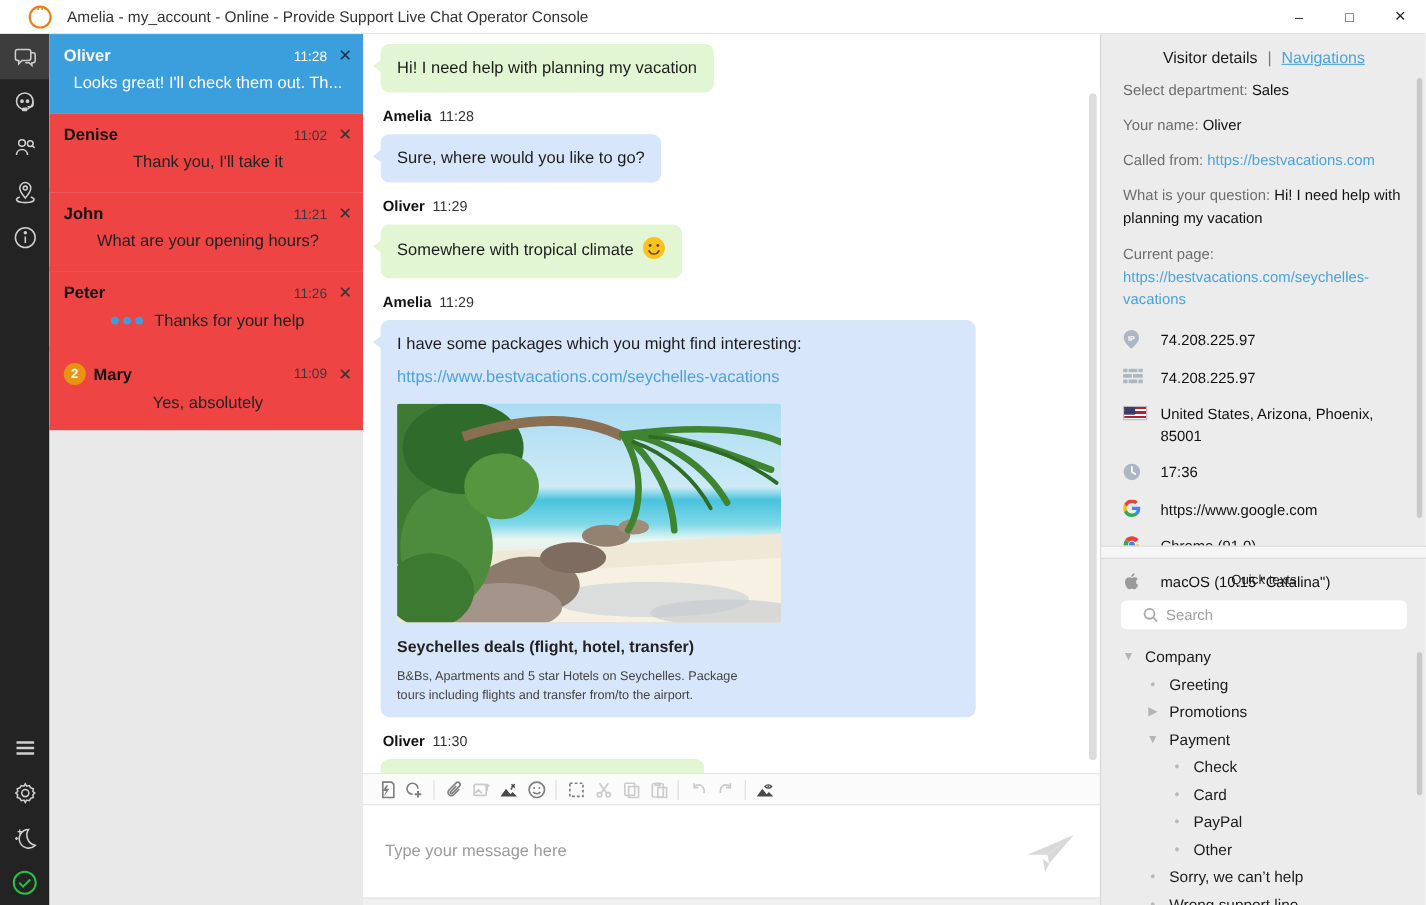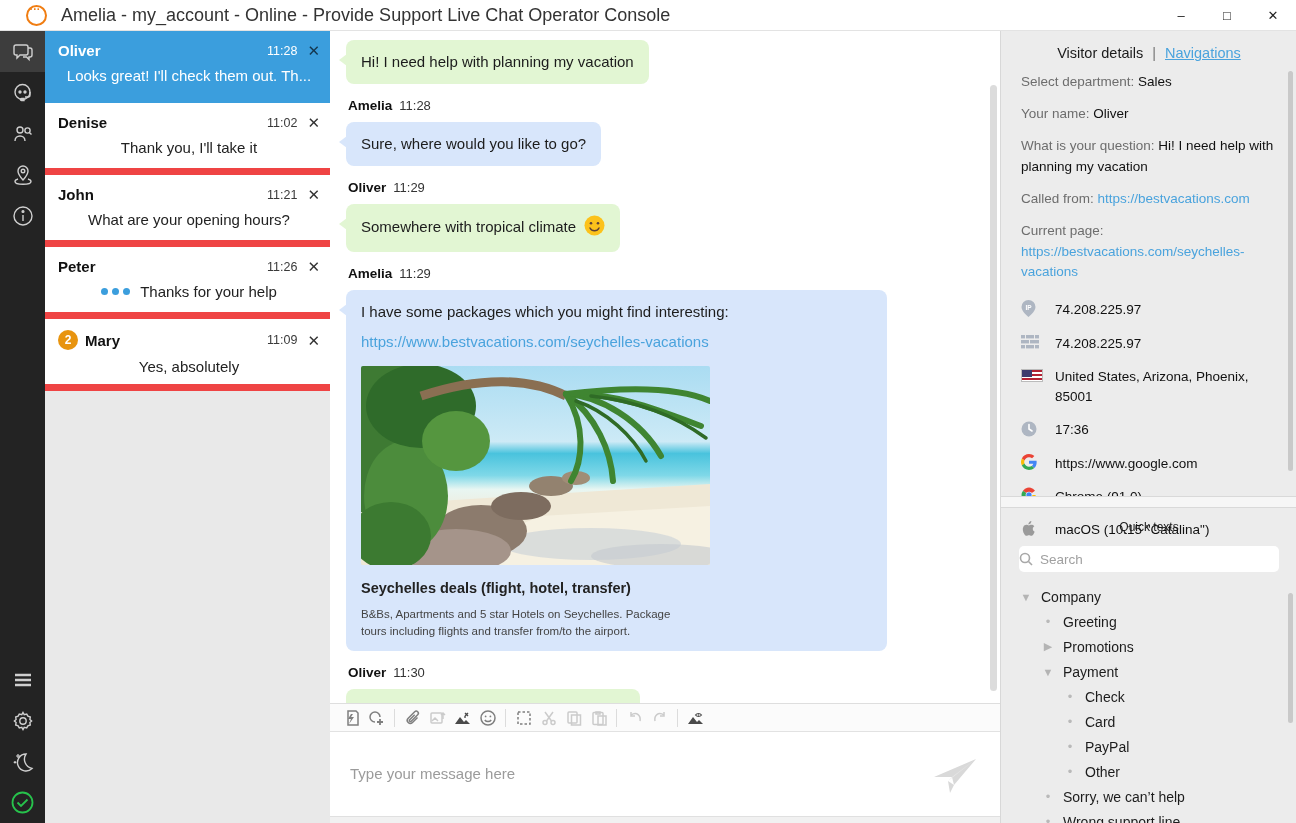--- a/index.html
+++ b/index.html
@@ -6,37 +6,37 @@
   html,body { width:1296px; height:823px; overflow:hidden;
     font-family:"Liberation Sans","DejaVu Sans",sans-serif; background:#fff; color:#1a1a1a; }
 
   
   .titlebar { position:absolute; left:0; top:0; width:1296px; height:31px; background:#fff;
     border-bottom:1px solid #e3e3e3; display:flex; align-items:center; }
   .logo { width:21px; height:21px; margin-left:26px; border:2.5px solid #f07d12; border-radius:50%;
     position:relative; background:#fff; }
   .logo::after { content:"···"; position:absolute; left:1.5px; top:-3.5px; color:#f07d12;
     font-weight:bold; font-size:11px; letter-spacing:0; }
-  .title-text { margin-left:14px; font-size:18px; color:#333; }
+  .title-text { margin-left:14px; font-size:14px; color:#333; }
   .win-controls { margin-left:auto; display:flex; align-items:center; height:100%; }
   .win-btn { width:46px; height:100%; display:flex; align-items:center; justify-content:center;
     font-size:13px; color:#222; cursor:default; }
 
   
   .rail { position:absolute; left:0; top:31px; width:45px; height:792px; background:#232323;
     display:flex; flex-direction:column; }
   .rail-item { width:45px; height:41px; display:flex; align-items:center; justify-content:center; }
   .rail-item.sel { background:#3d3d3d; }
   .rail-item svg { stroke:#cfcfcf; fill:none; stroke-width:1.4; }
   .rail-spacer { flex:1; }
   .rail-item.online svg { stroke:#27c24c; }
 
   
   .chatlist { position:absolute; left:45px; top:31px; width:285px; height:792px; background:#e9e9e9; }
-  .chat-row { height:72px; padding:11px 10px 0 13px; background:#ffffff; border-bottom:7px solid #ef4444; position:relative; }
+  .chat-row { height:72px; padding:11px 10px 0 13px; background:#ef4444; border-bottom:4px solid #ef4444; position:relative; }
   .chat-row.sel { background:#3b9edd; border-bottom:none; }
   .chat-row-top { display:flex; align-items:center; }
   .chat-name { font-weight:bold; font-size:15px; color:#111; }
   .chat-row.sel .chat-name, .chat-row.sel .chat-time { color:#fff; }
   .chat-time { margin-left:auto; font-size:12.5px; color:#3a3a3a; }
   .chat-close { margin-left:10px; font-size:15px; font-weight:bold; color:#333; line-height:1; cursor:pointer; }
   .chat-row.sel .chat-close { color:#14364d; }
   .chat-preview { margin-top:8px; font-size:15px; color:#222; white-space:nowrap; overflow:hidden;
     text-overflow:ellipsis; display:flex; align-items:center;justify-content:center; }
   .chat-row.sel .chat-preview { color:#fff; }
@@ -105,21 +105,21 @@
     position:relative; border:0.5px solid #bbb; }
   .usflag::after { content:""; position:absolute; left:0; top:0; width:10px; height:7px; background:#3c3b6e; }
   .panel-sep { position:absolute; left:0; top:465px; width:296px; height:12px; background:#f6f6f6;
     border-top:1px solid #d9d9d9; border-bottom:1px solid #d9d9d9; }
   .vscroll { position:absolute; width:5px; border-radius:3px; background:#c9c9c9; }
 
   
   .qt { position:absolute; left:0; top:477px; width:296px; height:315px; padding:12px 18px 0 18px; }
   .qt-title { text-align:center; font-size:12px; color:#1a1a1a; }
   .qt-search { margin-top:12px; height:26px; background:#fff; border-radius:5px; display:flex;
-    align-items:center; padding:0 0; }
+    align-items:center; padding:0 20px; }
   .qt-search input { border:none; outline:none; flex:1; font-family:inherit; font-size:13.5px; color:#333; background:transparent; margin-left:7px; }
   .qt-search input::placeholder { color:#a0a0a0; }
   .tree { margin-top:12px; font-size:14px; color:#1c1c1c; }
   .tnode { display:flex; align-items:center; height:25px; cursor:pointer; }
   .tnode .mark { width:14px; text-align:center; margin-right:8px; color:#b4b4b4; font-size:11px; }
   .tnode .mark.bullet { font-size:13px; color:#b9b9b9; }
   .lvl0 { padding-left:0; } .lvl1 { padding-left:22px; } .lvl2 { padding-left:44px; }
 </style>
 </head>
 <body>
@@ -459,26 +459,26 @@
 
     <div class="field">
       <span class="lbl">Select department:</span>
       <span class="val">Sales</span>
     </div>
     <div class="field">
       <span class="lbl">Your name:</span>
       <span class="val">Oliver</span>
     </div>
     <div class="field">
+      <span class="lbl">Called from:</span>
+      <span class="val link">https://bestvacations.com</span>
+    </div>
+    <div class="field">
       <span class="lbl">What is your question:</span>
       <span class="val">Hi! I need help with planning my vacation</span>
-    </div>
-    <div class="field">
-      <span class="lbl">Called from:</span>
-      <span class="val link">https://bestvacations.com</span>
     </div>
     <div class="field">
       <span class="lbl">Current page:</span>
       <span class="val link">https://bestvacations.com/seychelles-vacations</span>
     </div>
 
     <div class="info">
       <div class="info-row">
         <span class="info-ic">
           <svg width="15" height="17" viewBox="0 0 15 17">

